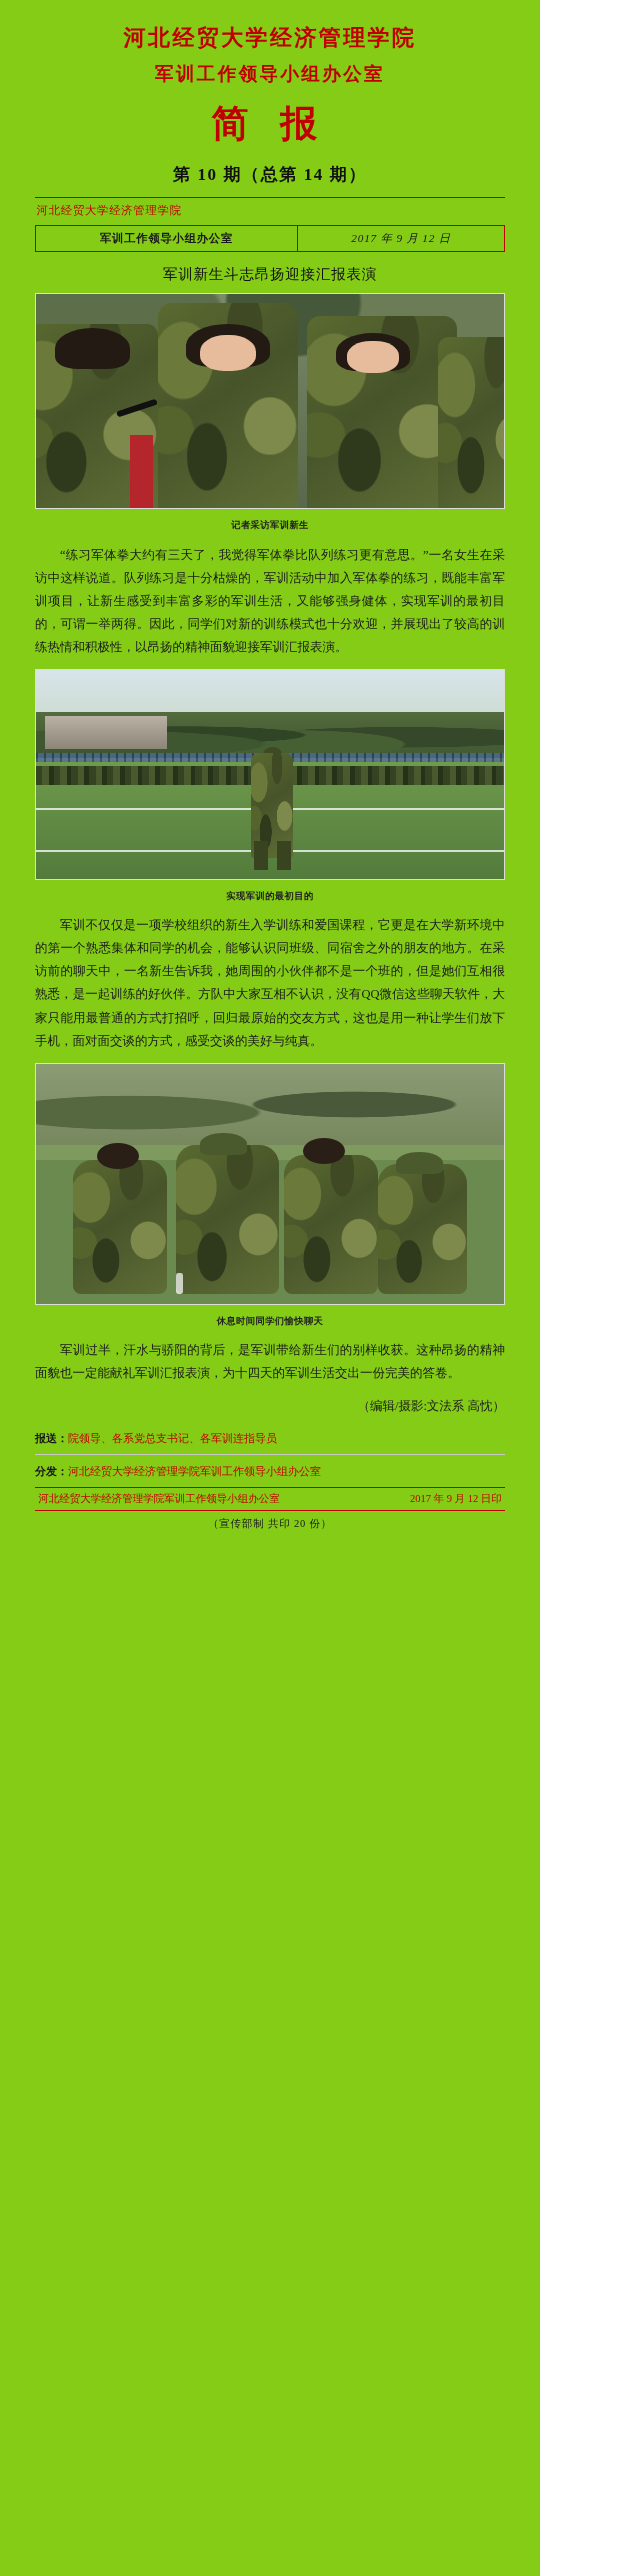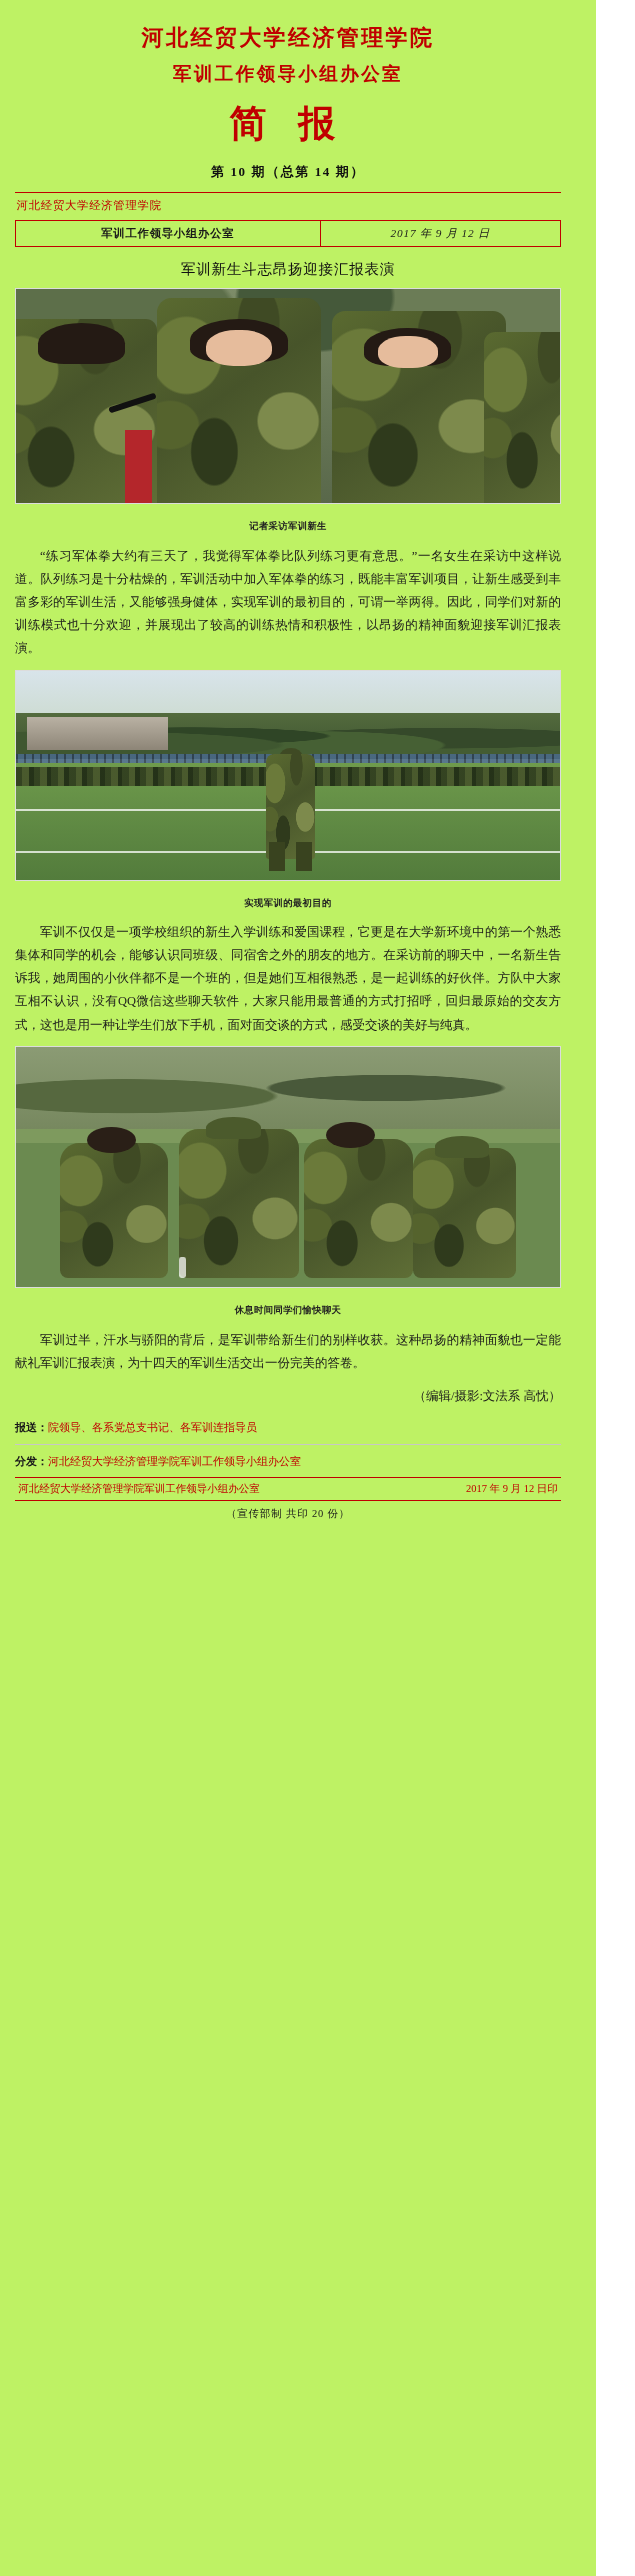--- a/index.html
+++ b/index.html
@@ -4,24 +4,24 @@
 <style>
   * { box-sizing: border-box; }
   html, body { margin: 0; padding: 0; }
   body {
     width: 636px;
     font-family: "Liberation Serif", "DejaVu Serif", serif;
     background: #ffffff;
     color: #1a1a1a;
   }
   .page {
-    width: 596px;
+    width: 540px;
     min-height: 2576px;
-    background: #bef264;
-    padding: 21px 35px 8px 15px;
+    background: #84cc16;
+    padding: 21px 35px 8px 35px;
     position: relative;
   }
 
   
   .masthead { text-align: center; }
   .org-line-1 {
     color: #c00000;
     font-weight: bold;
     font-size: 22px;
     letter-spacing: 2.4px;
@@ -38,21 +38,21 @@
   .bulletin-title {
     color: #c00000;
     font-weight: bold;
     font-size: 37px;
     letter-spacing: 11.3px;
     line-height: 1.4;
     margin-top: 8px;
     font-family: "Liberation Serif", "DejaVu Serif", serif;
   }
   .issue-line {
-    font-size: 13px;
+    font-size: 17px;
     font-weight: bold;
     letter-spacing: 1.6px;
     margin-top: 13px;
     color: #111;
   }
 
   .red-rule {
     border: 0;
     border-top: 1.6px solid #c00000;
     margin: 11.3px 0 0 0;
@@ -121,21 +121,21 @@
   .ph {
     width: 100%;
     position: relative;
     overflow: hidden;
     border: 0.8px solid #dcdcdc;
   }
   figcaption {
     text-align: center;
     font-size: 9.3px;
     font-weight: bold;
-    margin-top: 16px;
+    margin-top: 10px;
     color: #222;
     letter-spacing: 0.4px;
   }
 
   
   .camo {
     background:
       radial-gradient(ellipse at 18% 28%, #6b7a3a 0 18%, transparent 19%),
       radial-gradient(ellipse at 62% 12%, #3f4a24 0 14%, transparent 15%),
       radial-gradient(ellipse at 80% 60%, #7d8a4c 0 16%, transparent 17%),

